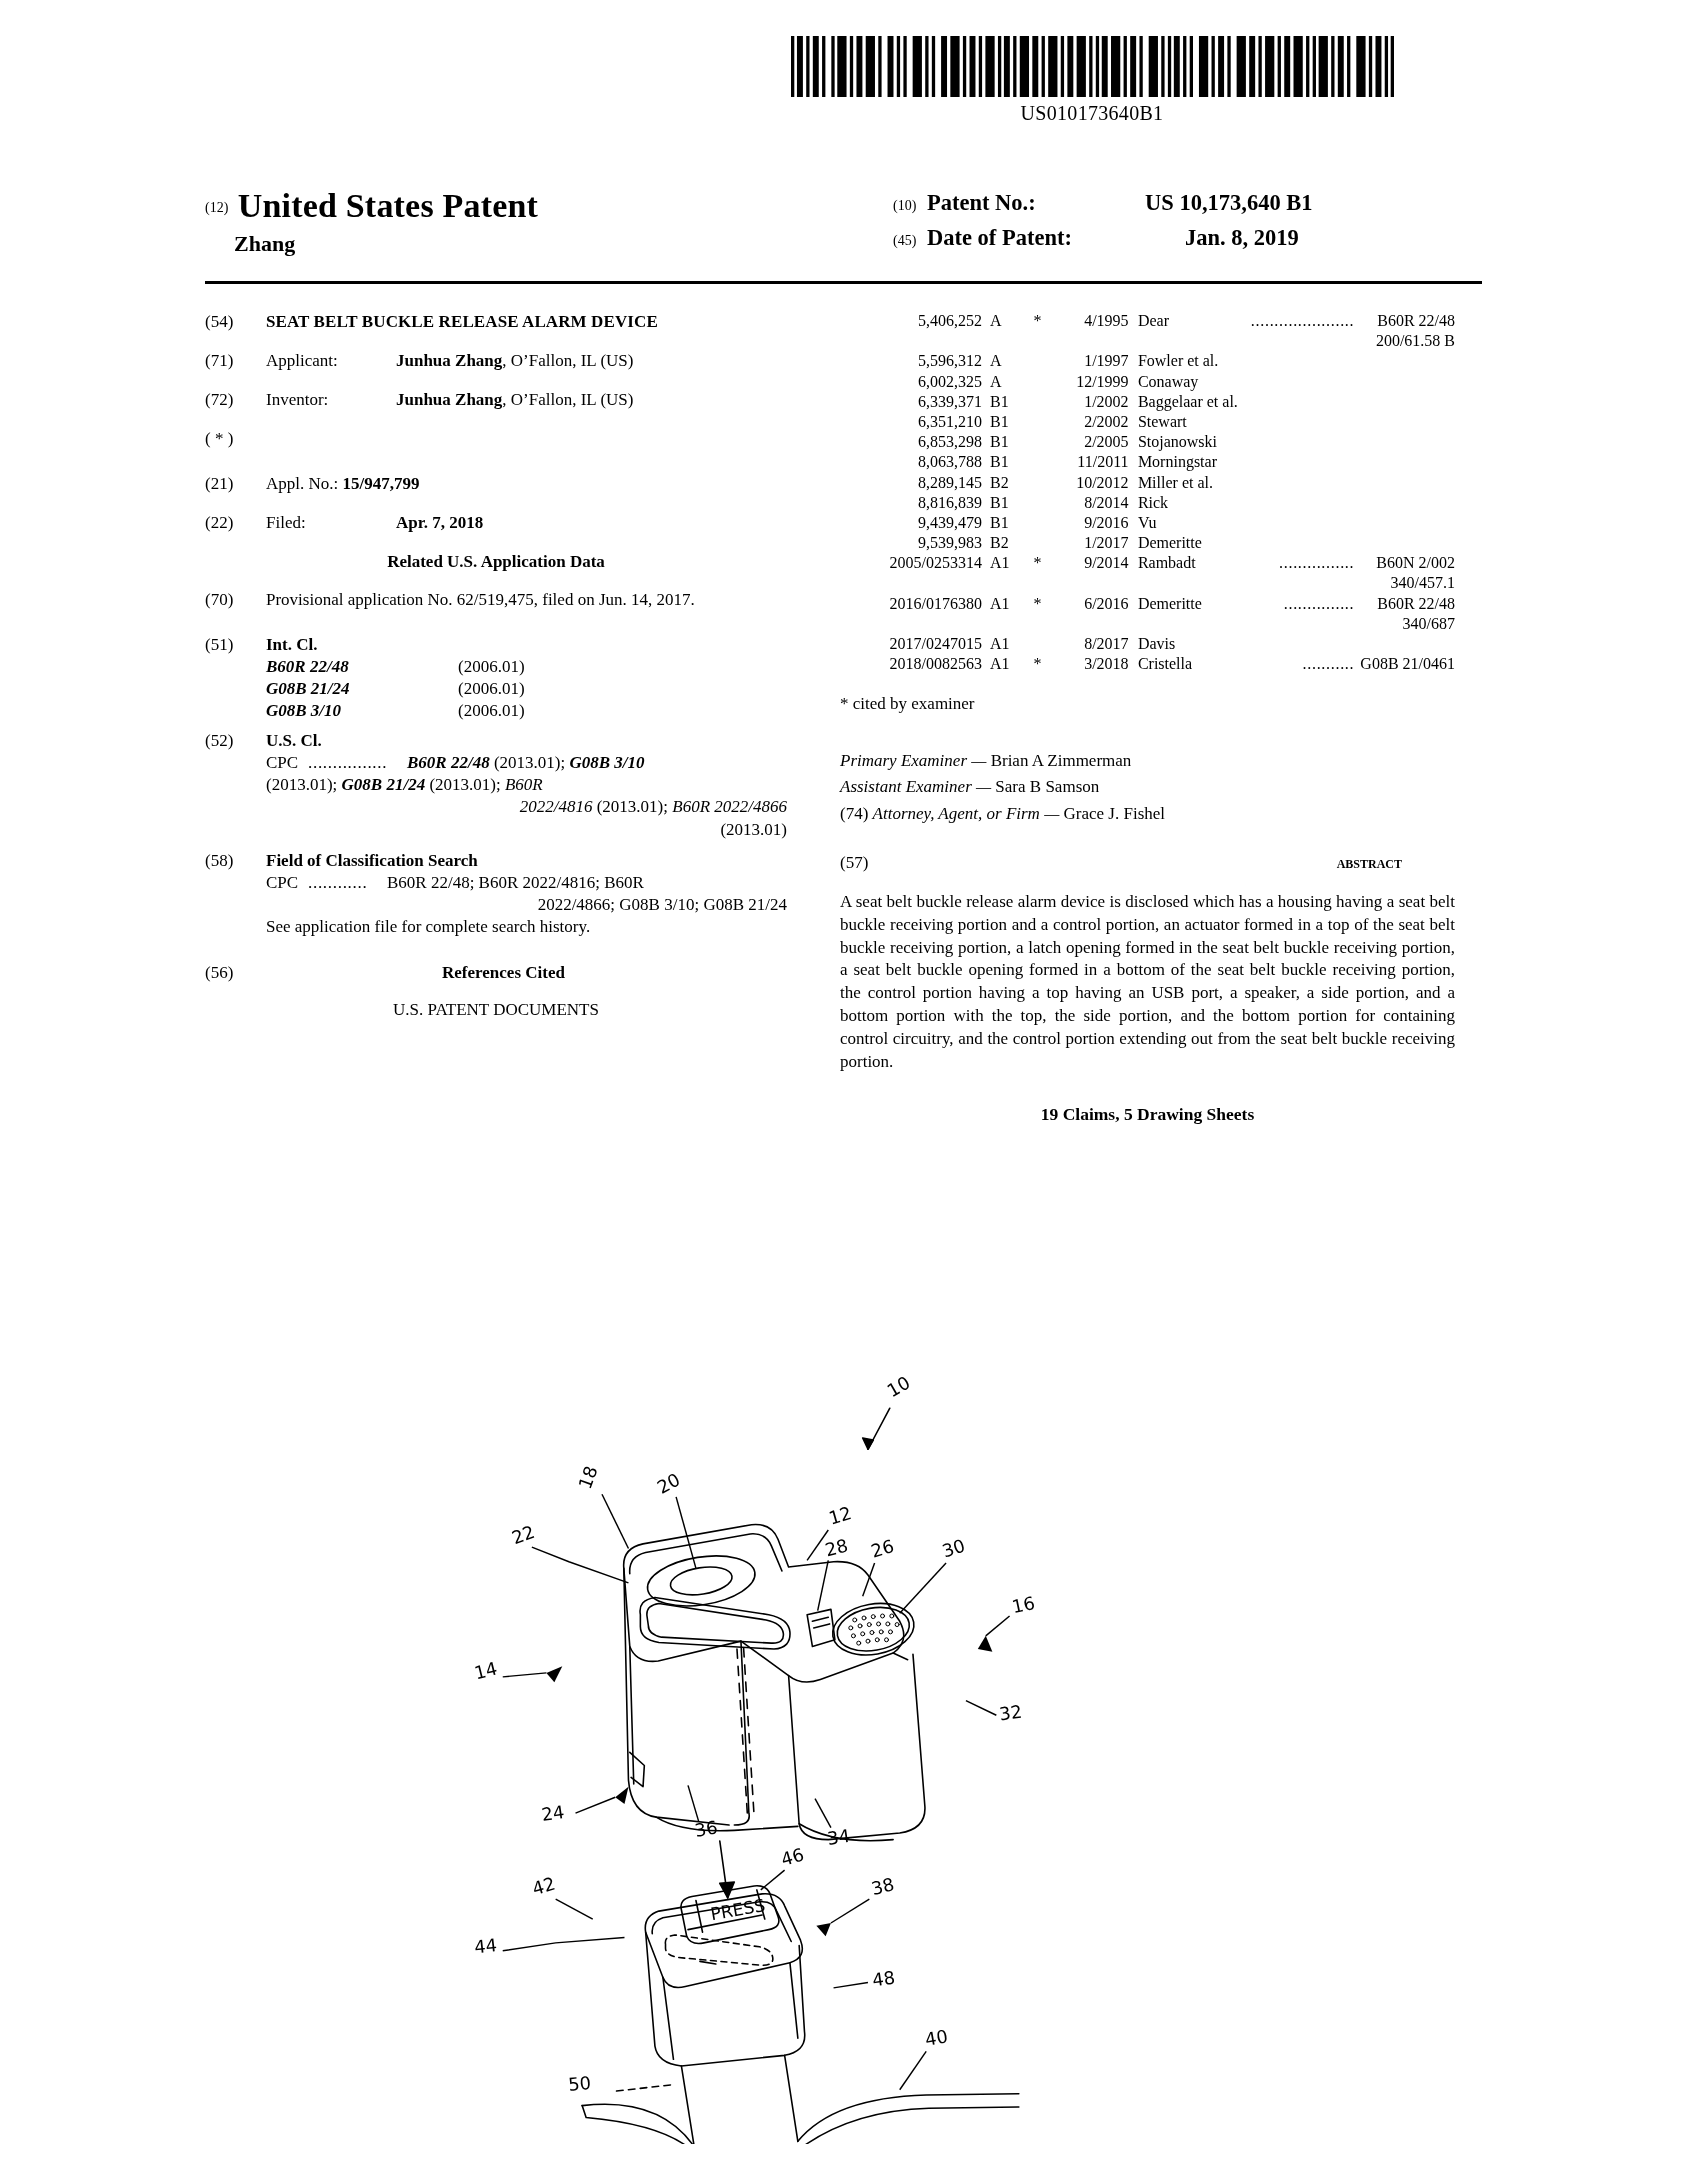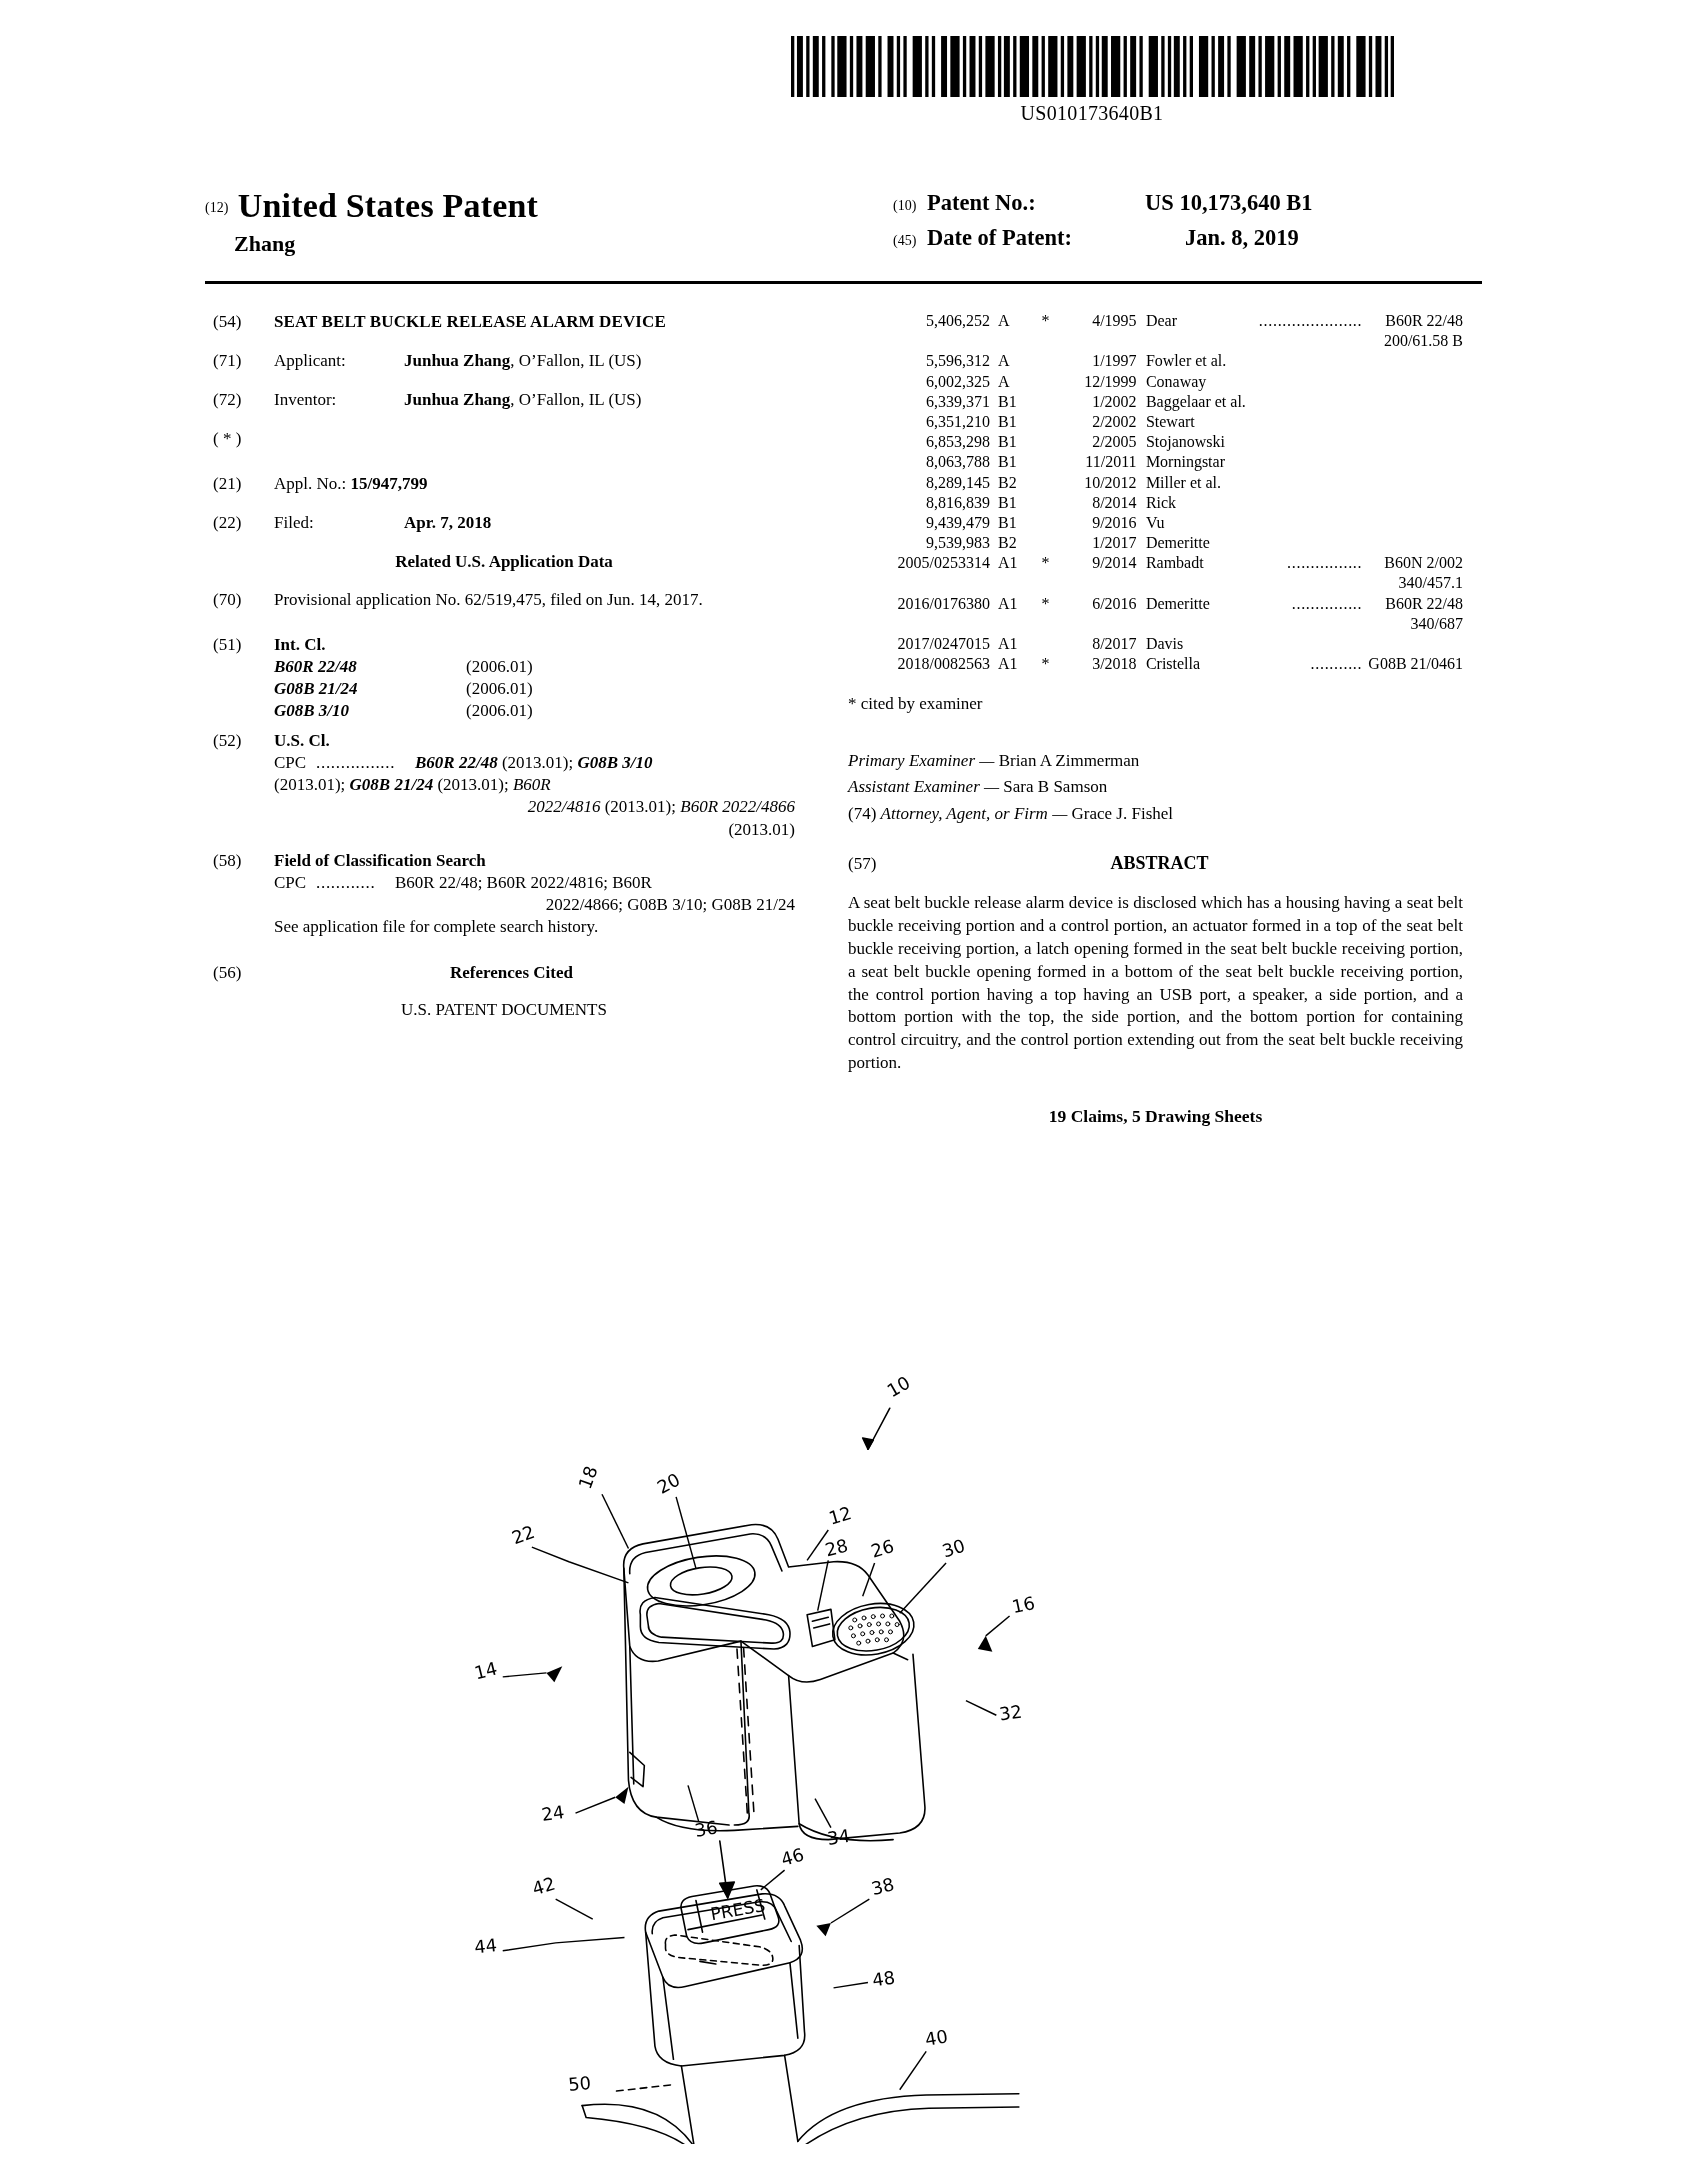--- a/index.html
+++ b/index.html
@@ -23,21 +23,21 @@
   .inventor-line{ position:absolute; left:29px; top:44px; font-size:22px; font-weight:bold; }
   .hdr-right{ position:absolute; left:688px; top:2.6px; width:589px; }
   .hdr-row{ display:flex; align-items:baseline; margin-bottom:9.3px; }
   .hdr-row .code{ font-size:14px; width:34px; flex:0 0 34px; }
   .hdr-row .lbl{ font-size:22.5px; font-weight:bold; flex:0 0 218px; }
   .hdr-row .val{ font-size:22.5px; font-weight:bold; }
   .hdr-row.date .val{ padding-left:40px; }
   .rule{ position:absolute; left:205px; top:281px; width:1277px; height:3.3px; background:#000; }
 
   
-  .col{ position:absolute; top:311px; font-size:17px; line-height:1.30;margin-left:8px; }
+  .col{ position:absolute; top:311px; font-size:17px; line-height:1.30; }
   .col-left{ left:205px; width:582px; }
   .col-right{ left:840px; width:615px; }
 
   .blk{ display:flex; margin-bottom:17px; }
   .blk .num{ flex:0 0 61px; font-size:17px; }
   .blk .body{ flex:1; }
   .b{ font-weight:bold; }
   .i{ font-style:italic; }
   .bi{ font-weight:bold; font-style:italic; }
   .just{ text-align:justify; text-justify:inter-word; }
@@ -74,21 +74,21 @@
 
   .reftbl-left{ font-size:16px; }
   .reftbl-left .c-pn{ width:132px; }
   .reftbl-left .c-dt{ width:86px; }
 
   .exam{ font-size:17px; line-height:1.40; margin-top:2.6px; }
   .exam div{ margin-bottom:2.6px; }
 
   .abs-hd{ display:flex; align-items:baseline; margin-top:26.5px; }
   .abs-hd .num{ flex:0 0 61px; font-size:17px; }
-  .abs-hd .t{ flex:1; text-align:center; font-weight:bold; font-size:18px; padding-right:53px; }
+  .abs-hd .t{ flex:1; text-align:right; font-weight:bold; font-size:12px; padding-right:53px; }
   .abstract{ margin-top:17px; text-align:justify; font-size:17px; line-height:1.34; }
   .claims{ text-align:center; font-weight:bold; font-size:17.5px; margin-top:30px; }
 
   .fig{ position:absolute; left:463px; top:1350px; width:761px; height:794px; }
   .fig svg{ width:100%; height:100%; display:block; }
   .num-hand{ font-family:"DejaVu Sans", sans-serif; font-size:27px; }
 </style>
 </head>
 <body>
 

